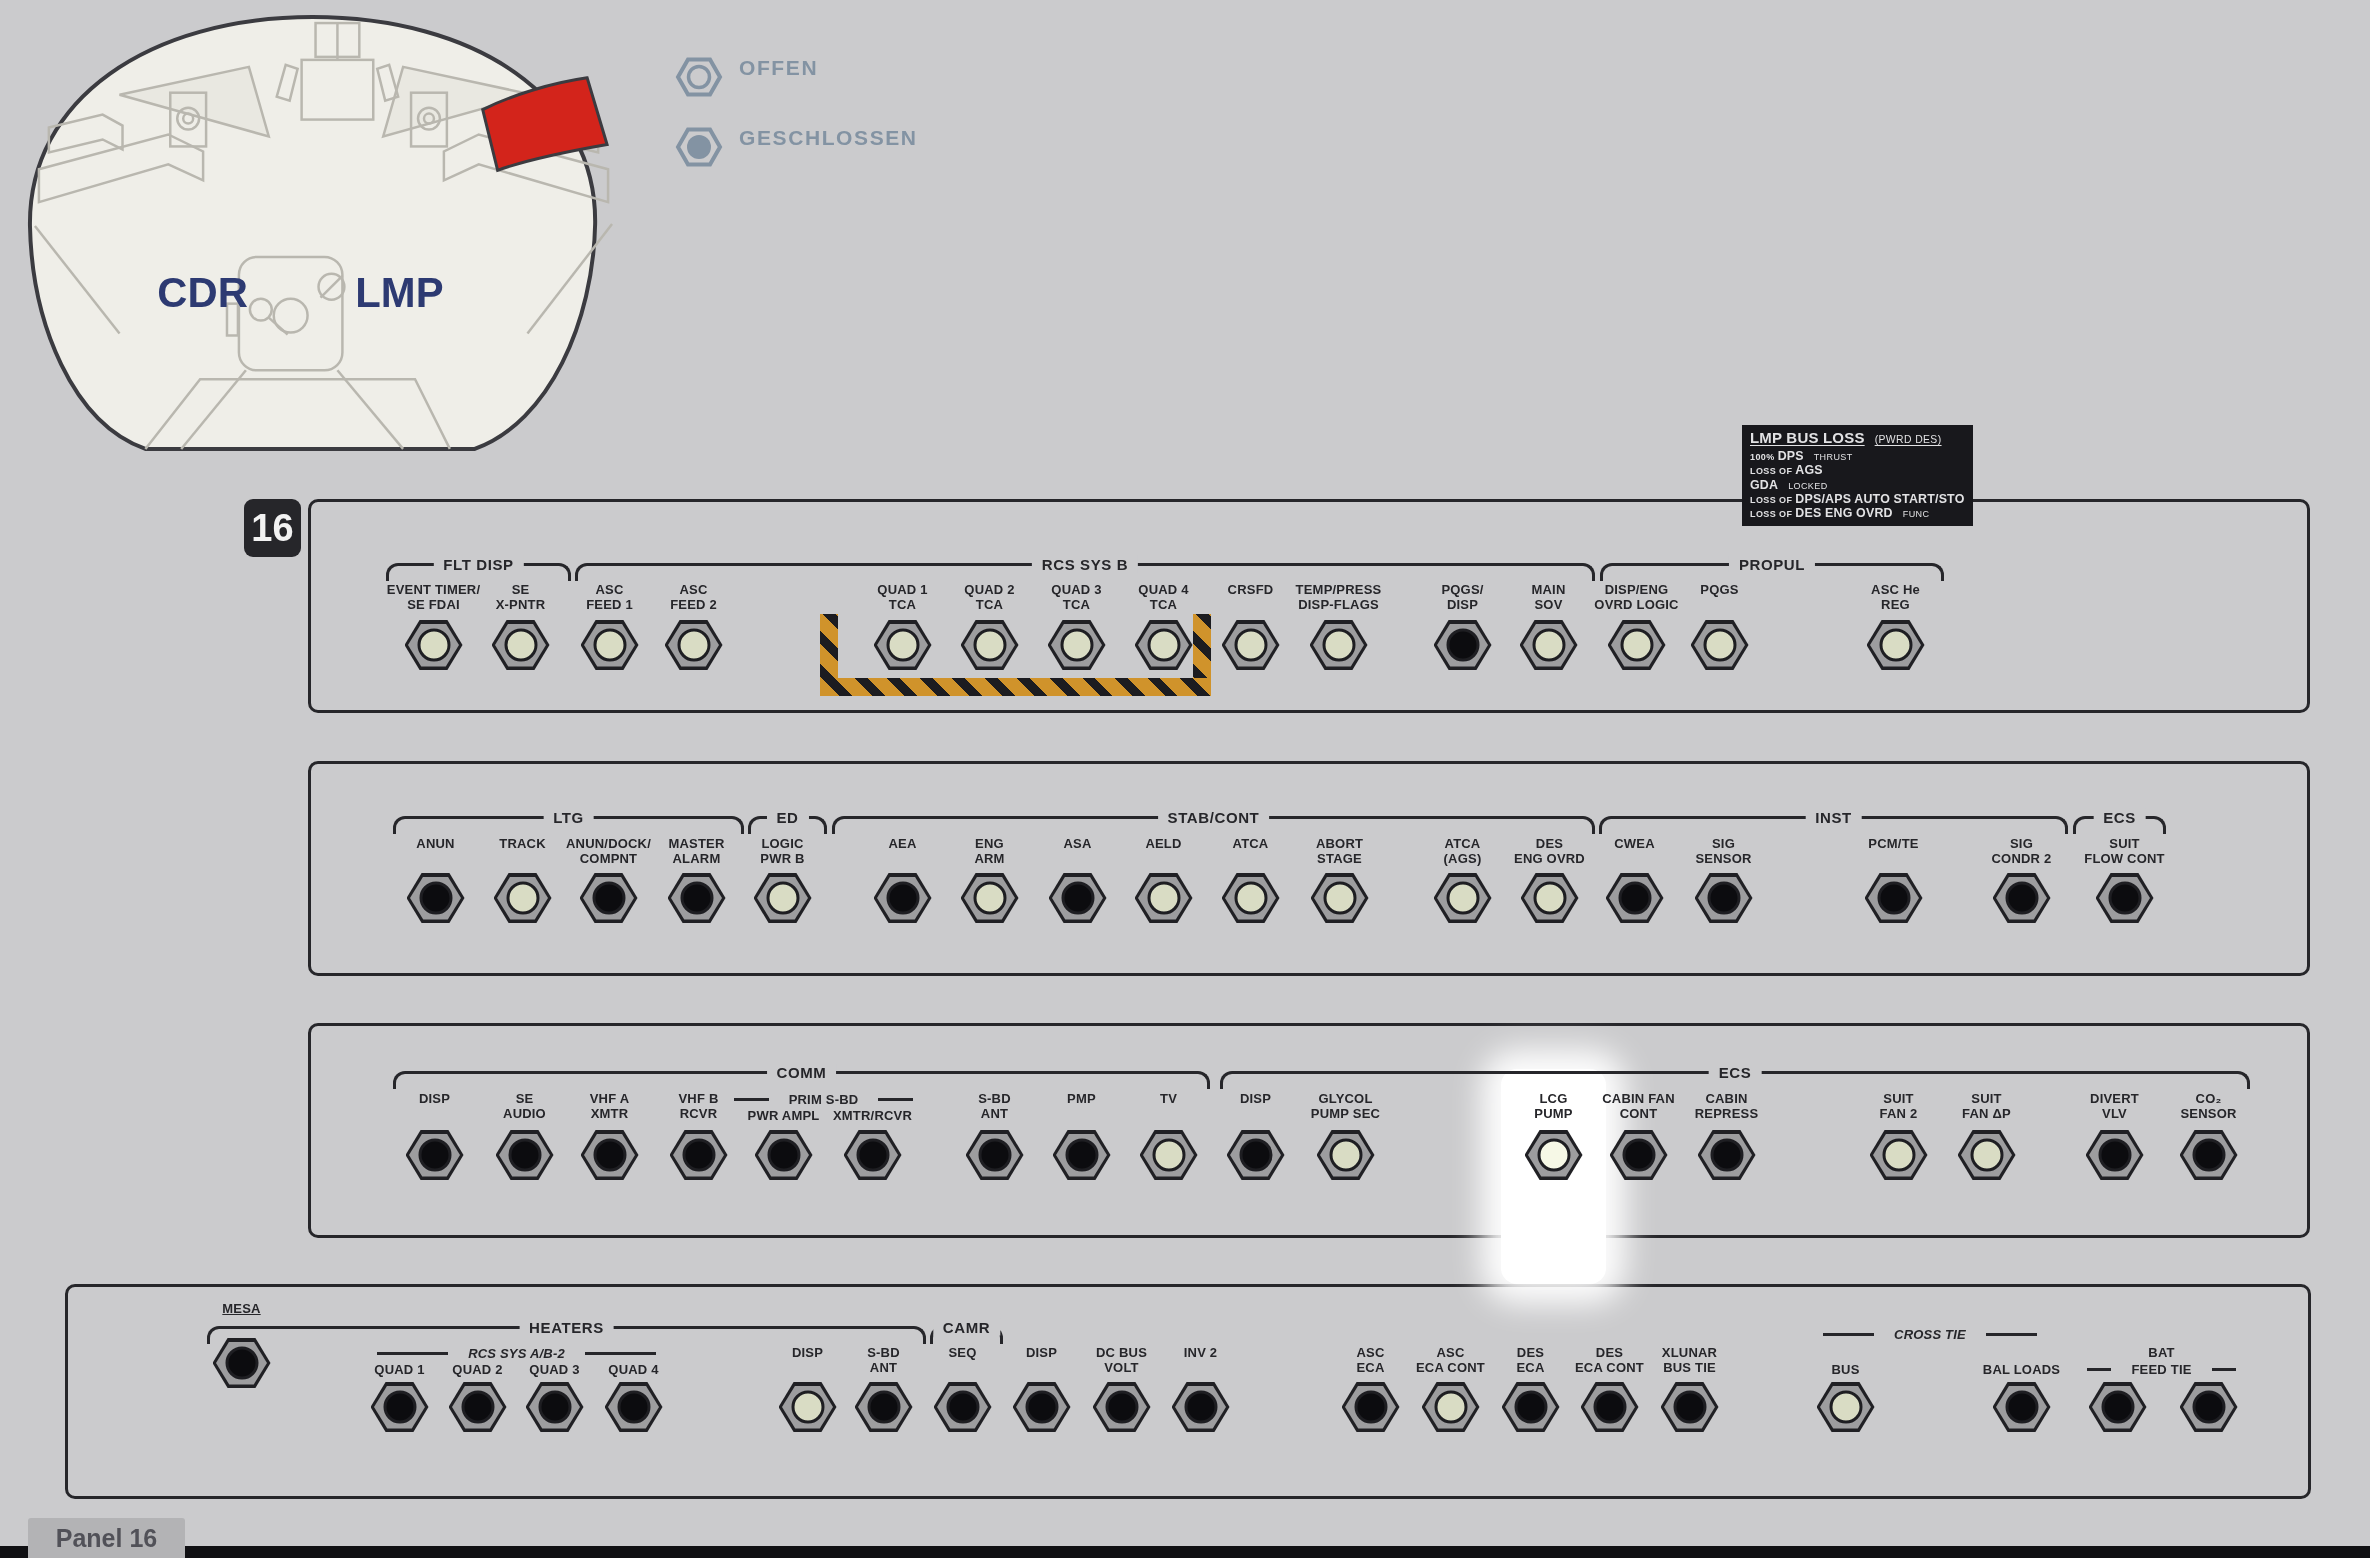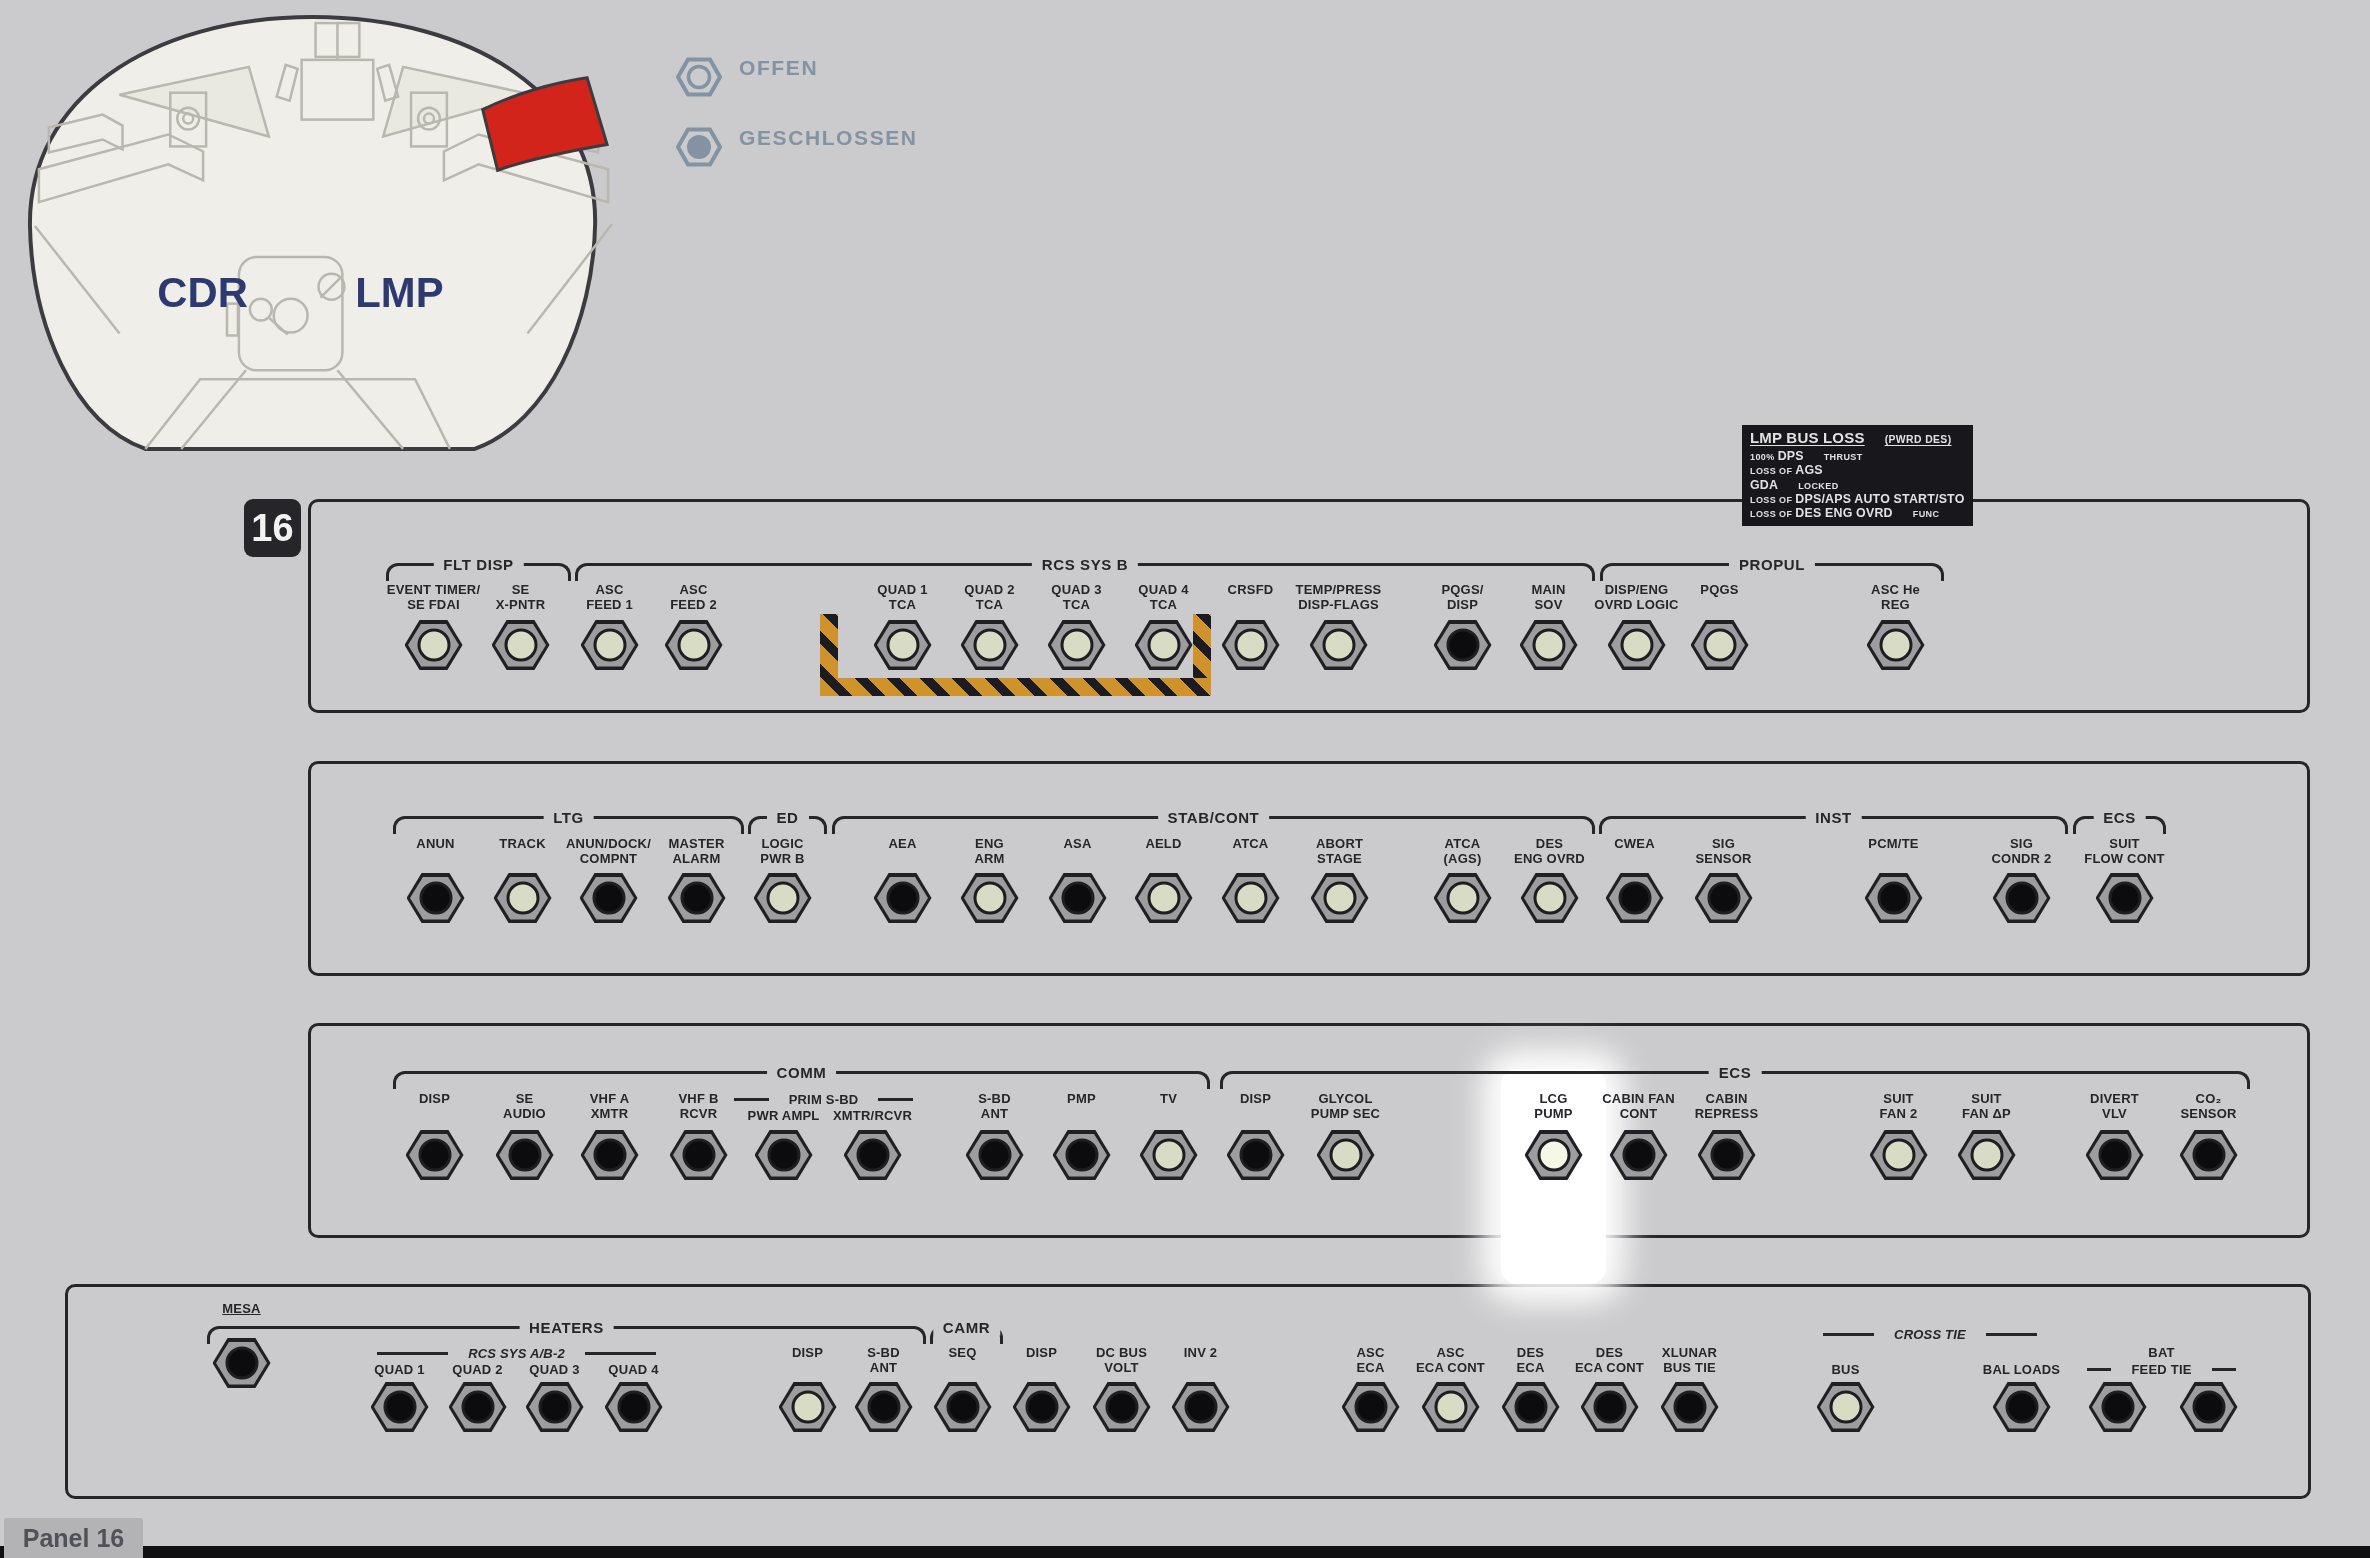--- a/index.html
+++ b/index.html
@@ -40,30 +40,30 @@
   .legend{position:absolute;left:675px;top:56px;z-index:2;}
   .legend-row{display:flex;align-items:flex-start;gap:16px;height:46px;margin-bottom:24px;}
   .legend-row span{color:#8393a3;font-size:21px;font-weight:bold;letter-spacing:1.6px;}
   
   .warning{position:absolute;left:1742px;top:425px;width:231px;box-sizing:border-box;
            background:#18181c;color:#e2e2e4;padding:5px 8px 6px 8px;z-index:2;}
   .w-line{white-space:nowrap;overflow:hidden;line-height:12.3px;}
   .w-line span:empty{display:none;}
   .w-pre{font-size:9px;font-weight:bold;letter-spacing:0.4px;margin-right:3px;}
   .w-main{font-size:12.4px;font-weight:bold;letter-spacing:0.2px;}
-  .w-post{font-size:9px;font-weight:bold;letter-spacing:0.4px;margin-left:13px;padding-left:7px;}
+  .w-post{font-size:9px;font-weight:normal;letter-spacing:0.4px;margin-left:3px;padding-left:7px;}
   .w-head{line-height:16px;margin-bottom:1px;}
   .w-head .w-main{font-size:15px;text-decoration:underline;text-underline-offset:2px;}
   .w-head .w-post{font-size:10.4px;text-decoration:underline;text-underline-offset:2px;}
   
   .badge{position:absolute;left:244px;top:499px;width:57px;height:58px;background:#26262a;
          border-radius:9px;color:#f2f2f2;font-size:38px;font-weight:bold;display:flex;
          align-items:center;justify-content:center;z-index:2;}
   .bottom-bar{position:absolute;left:0;top:1546px;width:2370px;height:12px;background:#101013;z-index:4;}
-  .chip{position:absolute;left:4px;top:1518px;width:139px;height:40px;background:#b3b3b5;
+  .chip{position:absolute;left:28px;top:1518px;width:157px;height:40px;background:#b3b3b5;
         border-radius:3px 3px 0 0;color:#515158;font-size:25px;font-weight:bold;display:flex;
         align-items:center;justify-content:center;z-index:5;}
   .cabin{position:absolute;left:25px;top:5px;z-index:2;}
 </style>
 </head>
 <body>
 
 <div class="stage" id="stage">
 
   <svg class="cabin" width="597" height="458" viewBox="0 0 600 460">

